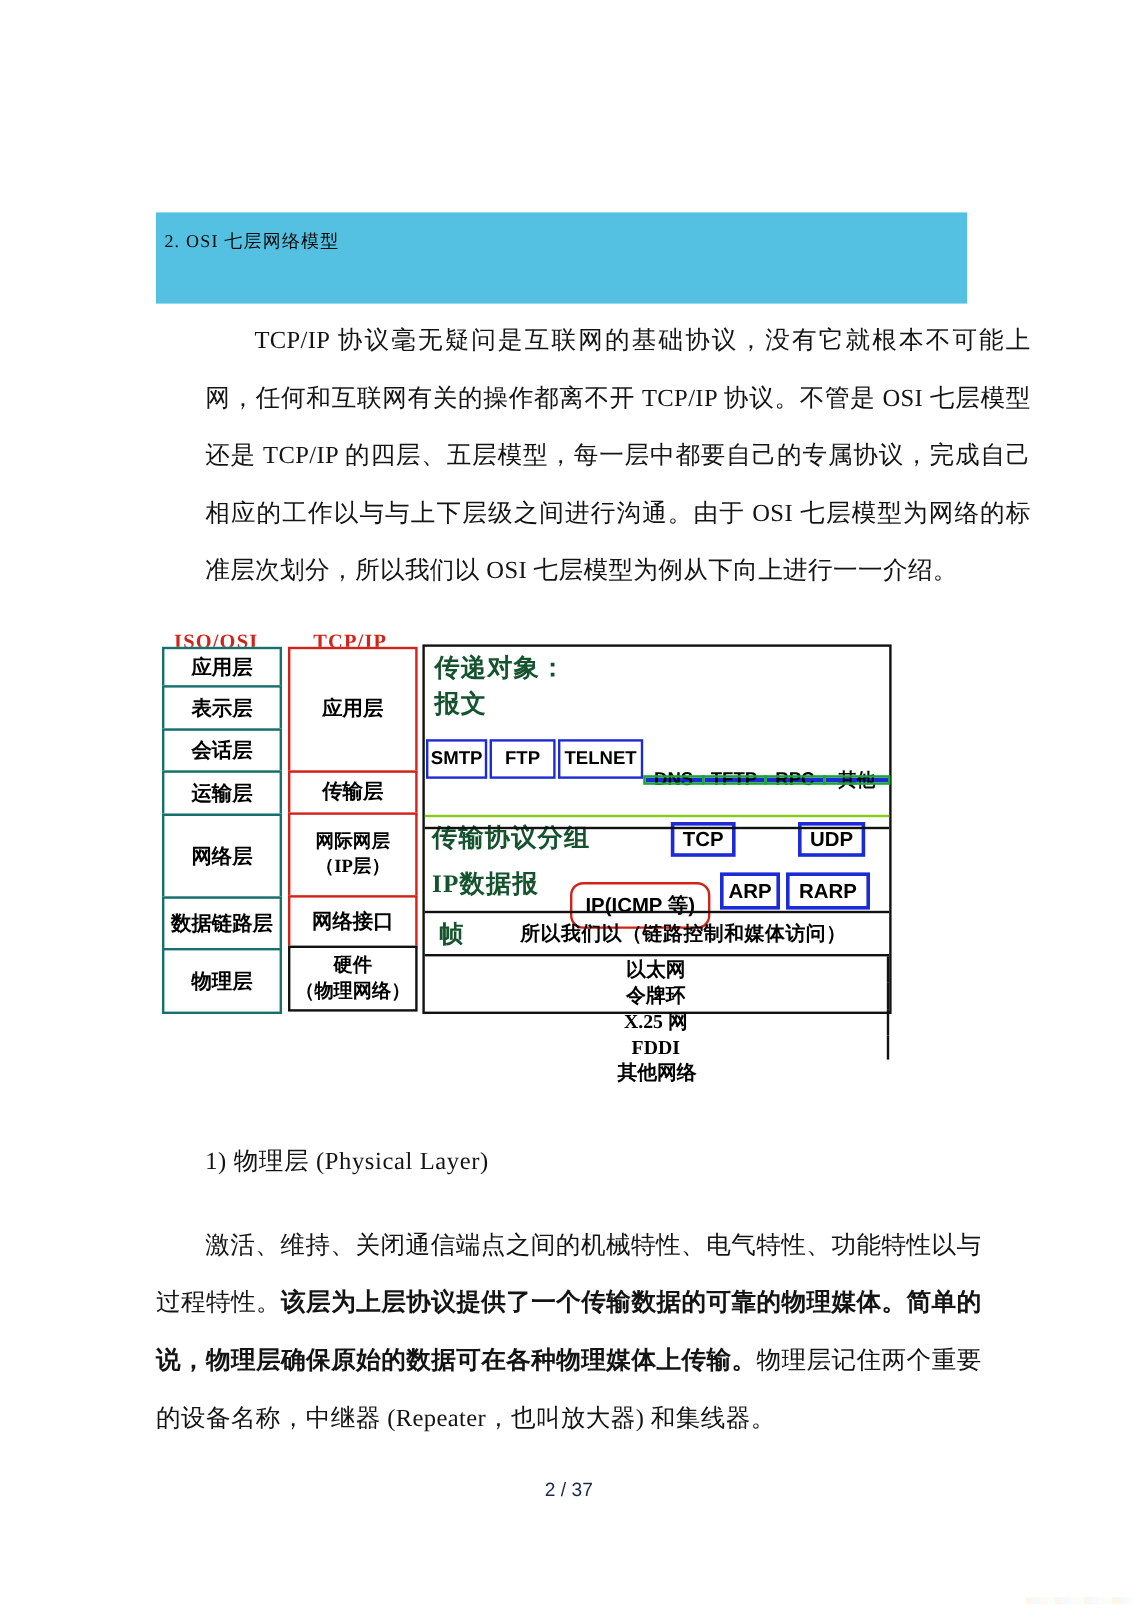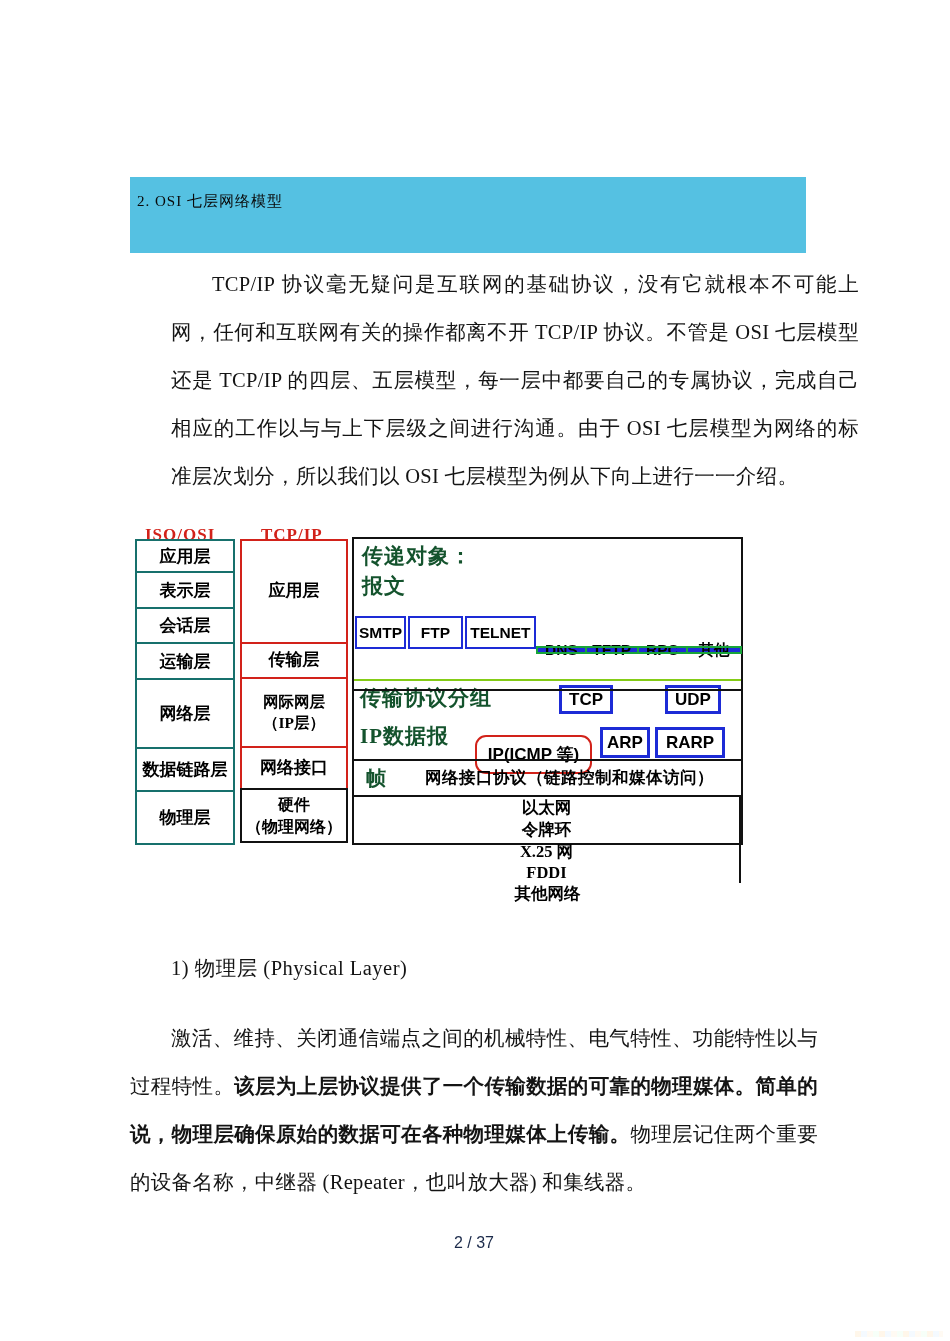--- a/index.html
+++ b/index.html
@@ -166,21 +166,21 @@
 
       <div class="sec sec-ip">
         <div class="pbox ip-box">IP(ICMP 等)</div>
         <div class="red-cap cap-ip">IP数据报</div>
         <div class="pbox arp-box">ARP</div>
         <div class="pbox rarp-box">RARP</div>
       </div>
 
       <div class="sec sec-fr">
         <div class="red-cap cap-fr">帧</div>
-        <div class="fr-text">网络接口协议（链路控制和媒体访问）</div>
+        <div class="fr-text">所以我们以（链路控制和媒体访问）</div>
       </div>
 
       <div class="sec sec-hw">
         <div class="hw-cell" style="flex-grow:69">以太网</div>
         <div class="hw-cell" style="flex-grow:84">令牌环</div>
         <div class="hw-cell" style="flex-grow:73">X.25 网</div>
         <div class="hw-cell" style="flex-grow:85">FDDI</div>
         <div class="hw-cell" style="flex-grow:80">其他网络</div>
       </div>
 

